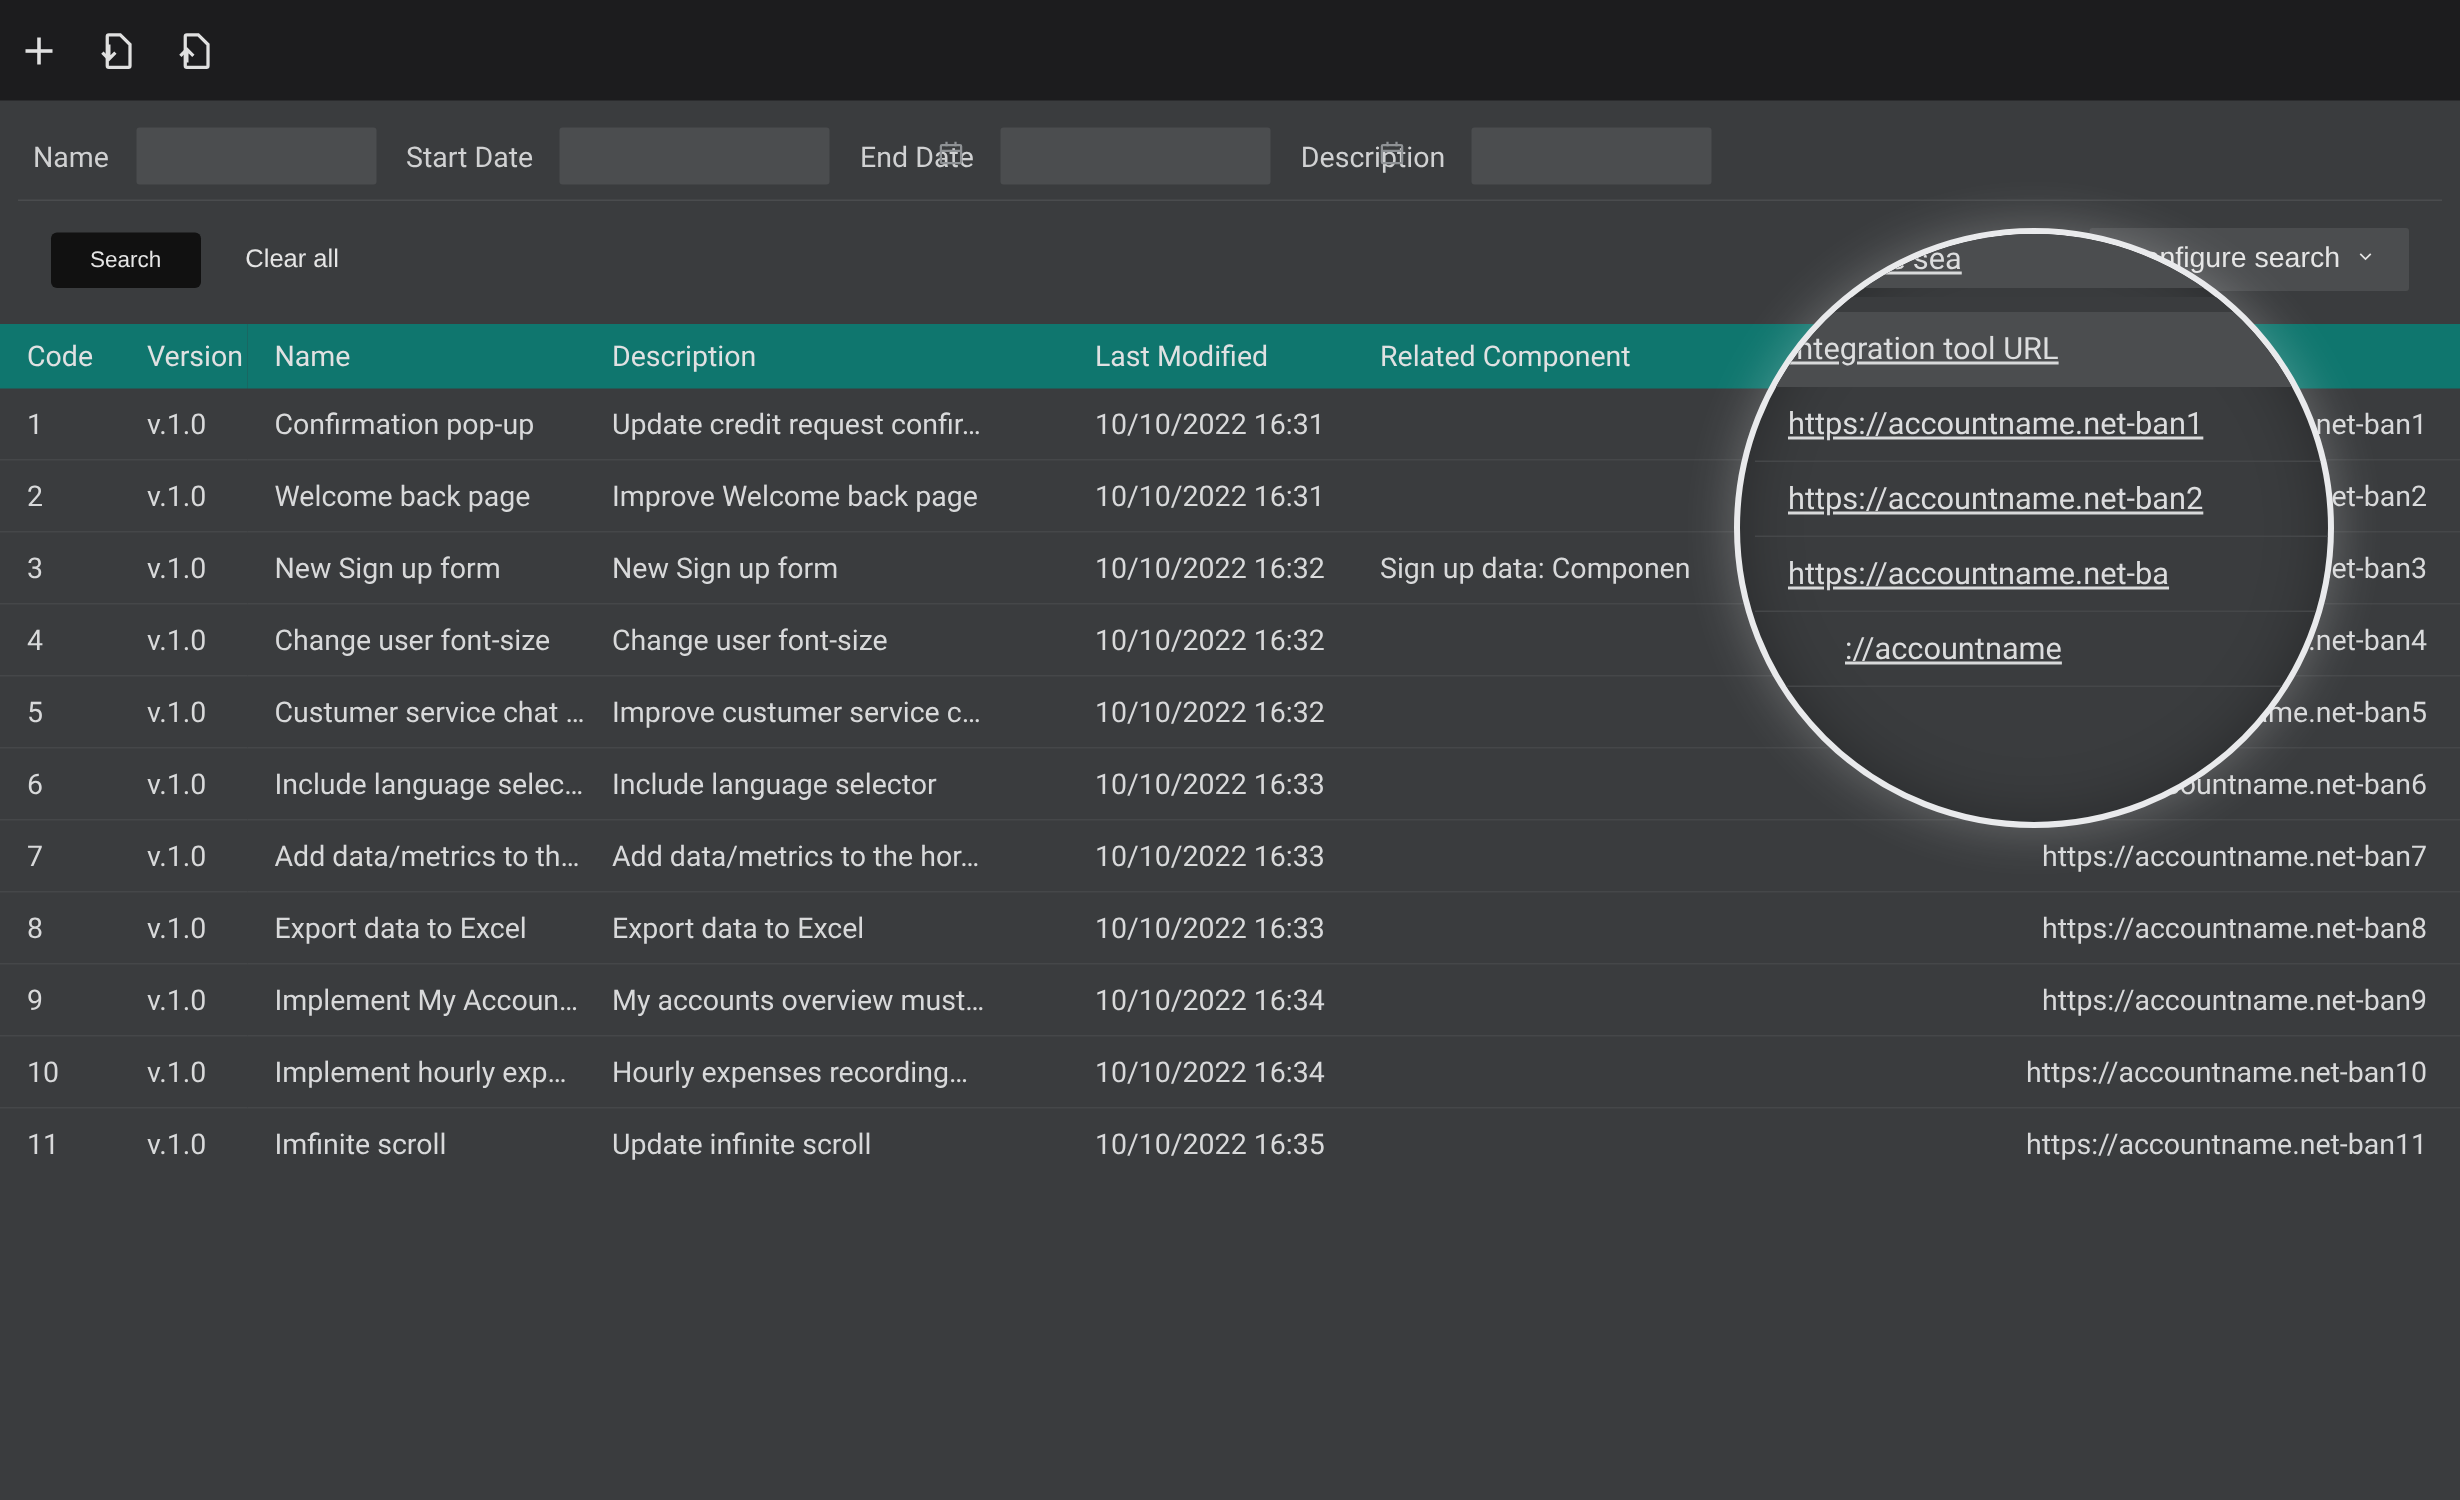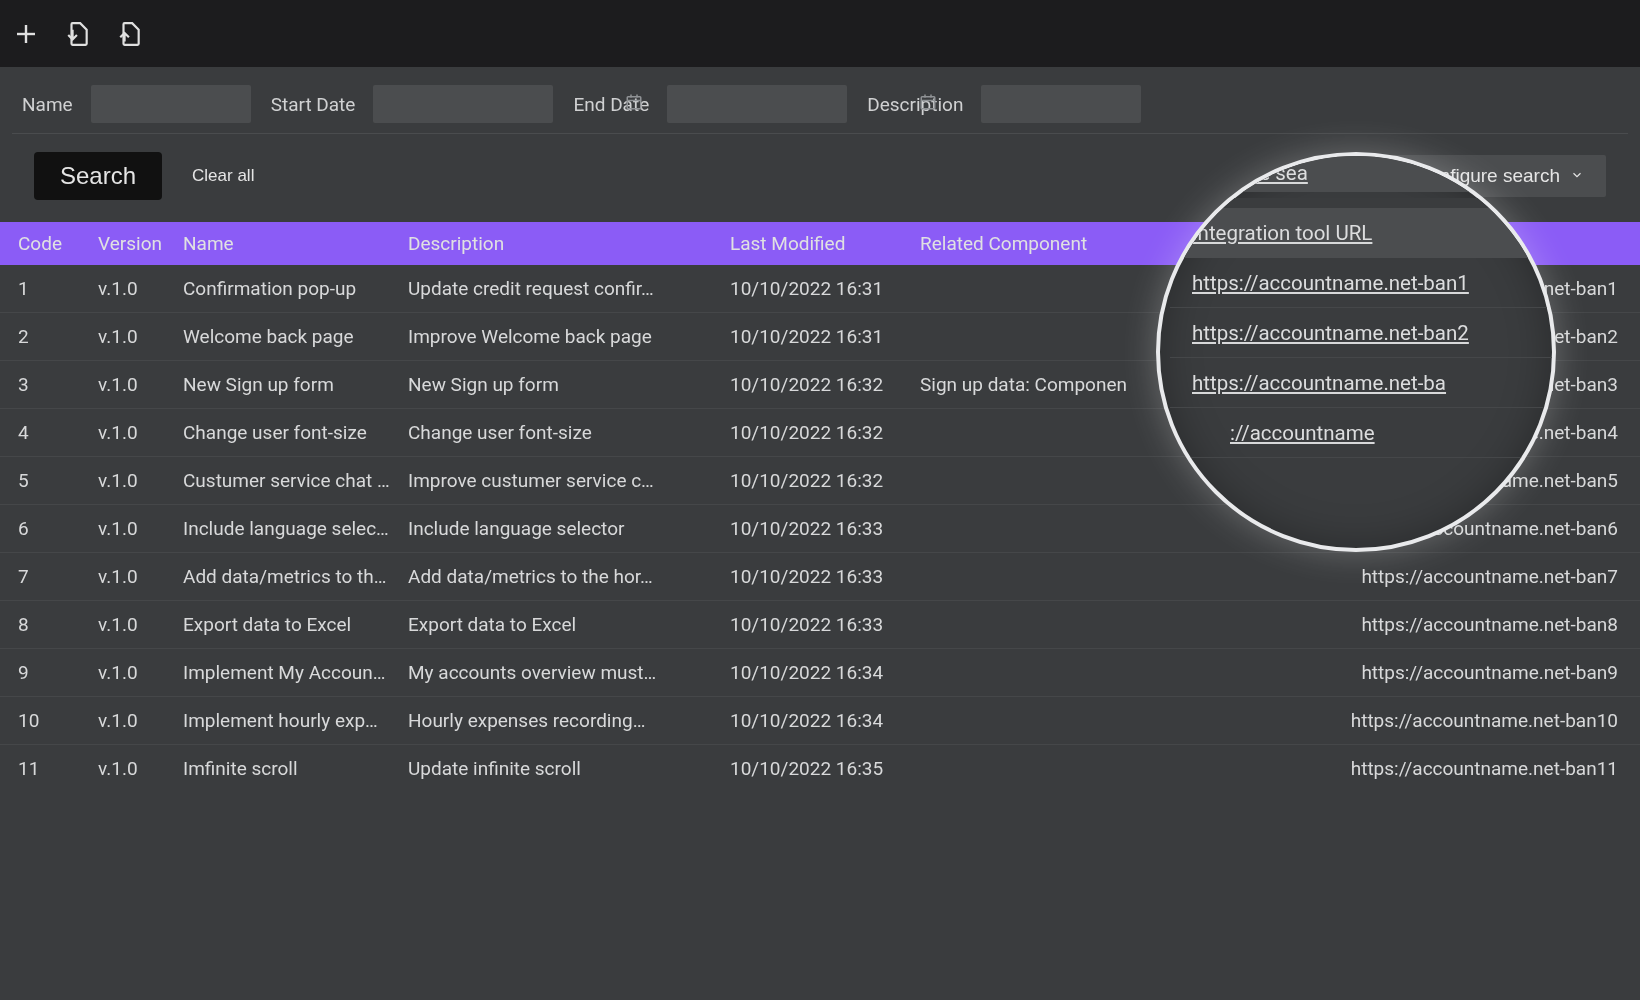--- a/index.html
+++ b/index.html
@@ -73,21 +73,21 @@
     margin: 0 12px;
     padding-top: 18px;
   }
   .action-left { display:flex; gap:30px; align-items:center; }
   .btn-search {
     background: #111;
     color: #e5e5e5;
     border: none;
     padding: 10px 26px;
     border-radius: 4px;
-    font-size: 24px;
+    font-size: 15px;
     cursor: pointer;
   }
   .btn-clear {
     background: transparent;
     color: #e5e5e5;
     border: none;
     font-size: 17px;
     cursor: pointer;
   }
   .btn-configure {
@@ -99,21 +99,21 @@
     font-size: 19px;
     cursor: pointer;
     display: flex;
     align-items: center;
     gap: 10px;
   }
 
   
   .table { width: 100%; border-collapse: collapse; }
   .table thead th {
-    background: #8b5cf6;
+    background: #0f766e;
     color: #e0e1e2;
     font-weight: 400;
     text-align: left;
     padding: 10px 0 10px 18px;
     border-right: none;
   }
   .table tbody td {
     padding: 12px 0 12px 18px;
     border-top: 1px solid #454749;
     white-space: nowrap;

